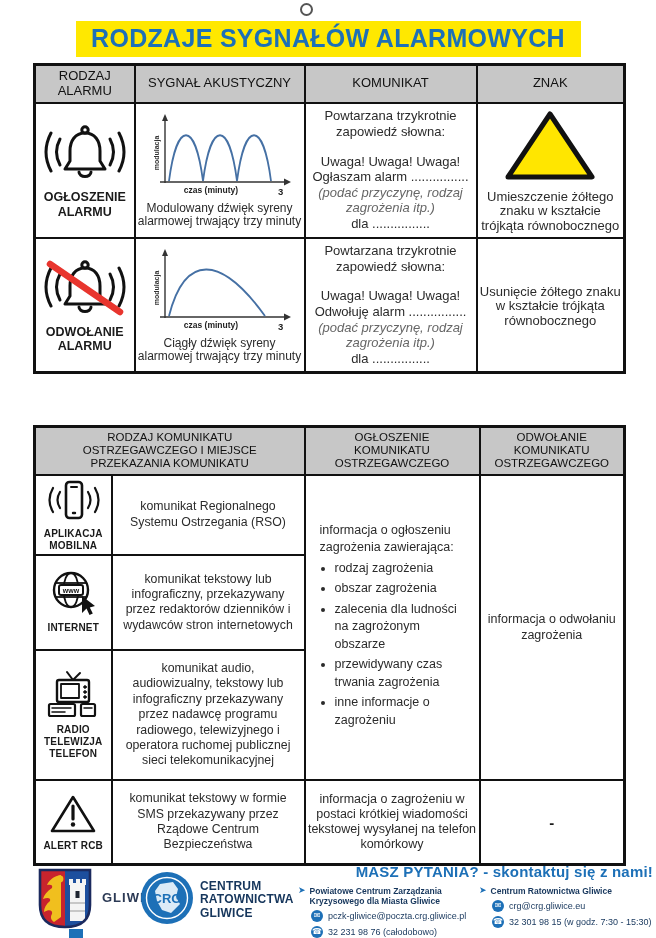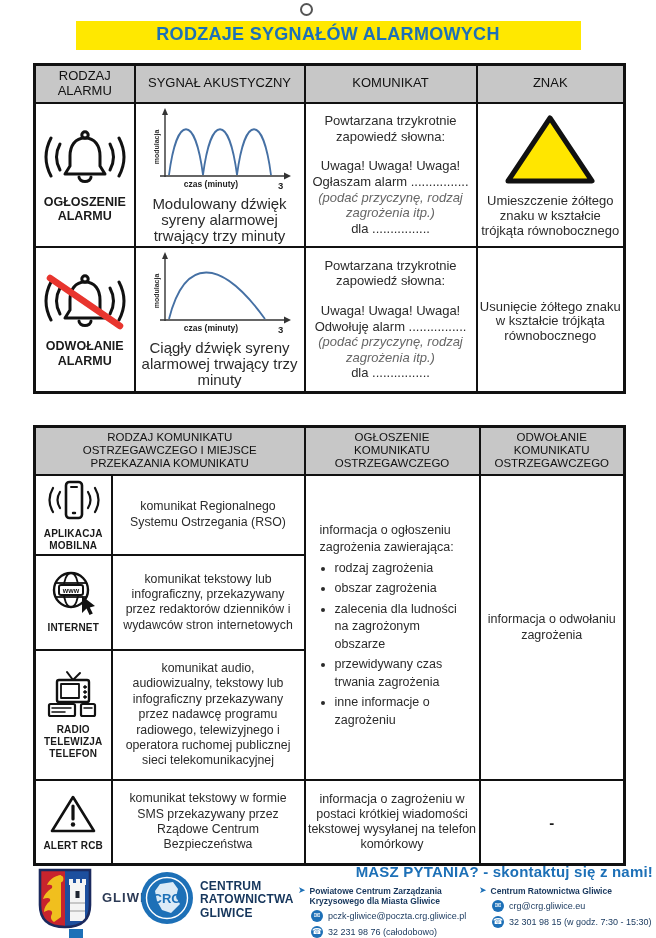--- a/index.html
+++ b/index.html
@@ -7,41 +7,41 @@
   .page { position:relative; width:656px; height:938px; background:#fff;
           font-family:"Liberation Sans","DejaVu Sans",sans-serif; color:#1a1a1a; overflow:hidden; }
 
   .hole { position:absolute; top:3px; left:300px; width:13px; height:13px;
           border:2px solid #555; border-radius:50%; background:#fff; }
 
   .title-row { position:absolute; left:0; width:656px; text-align:center; }
   .t1-title { top:21px; }
   .t2-title { top:382px; }
   .hl { display:inline-block; background:#ffe800; color:#1d70b7; font-weight:bold;
-        font-size:18px; line-height:1.05; padding:4px 14px 6px; letter-spacing:.3px; }
+        font-size:25px; line-height:1.05; padding:4px 14px 6px; letter-spacing:.3px; }
   .t1-title .hl { min-width:505px; }
   .t2-title .hl { display:block; margin:0 33px; font-size:24px; padding:4px 6px 6px; }
 
   table { border-collapse:collapse; table-layout:fixed; position:absolute; left:33px;
           width:590px; background:#fff; border:3px solid #111; }
   .t1 { top:63px; }
   .t2 { top:425px; }
   th,td { border:2px solid #111; vertical-align:middle; text-align:center; padding:2px; overflow:hidden; }
   th { background:#c7c7c7; color:#111; font-weight:normal; }
   .t1 th { height:38px; font-size:13px; line-height:1.12; }
   .t2 th { height:48px; font-size:11.5px; line-height:1.15; }
   .hwrap { margin:0 auto; }
   .w190 { max-width:196px; } .w150 { max-width:150px; }
 
   .r1 { height:135px; } .r2 { height:135px; }
   .wr1 { height:78px; } .wr2 { height:95px; } .wr3 { height:130px; } .wr4 { height:85px; }
 
   .vstack { display:flex; flex-direction:column; align-items:center; justify-content:space-between; height:100%; }
   .alabel { font-weight:bold; font-size:12.5px; line-height:1.18; margin-top:7px; }
-  .cap { font-size:15px; line-height:1.08; margin-top:2px; color:#2b2b2b; }
+  .cap { font-size:12px; line-height:1.08; margin-top:2px; color:#2b2b2b; }
   .msg { font-size:13px; line-height:1.2; color:#2b2b2b; }
   .msg .gap { height:14px; }
   .msg .note { font-style:italic; color:#666; }
   .signcap { font-size:13px; line-height:1.12; color:#2b2b2b; margin-top:4px; }
   .tri { margin-bottom:3px; }
 
   .wlabel { font-weight:bold; font-size:10px; line-height:1.22; margin-top:4px; letter-spacing:.2px; }
   .desc { font-size:12.3px; line-height:1.25; padding:0 8px; color:#2b2b2b; }
   .announce { text-align:left; font-size:12.5px; line-height:1.4; padding:4px 6px 4px 12px; color:#2b2b2b; }
   .announce ul { list-style:disc outside; padding-left:15px; }

